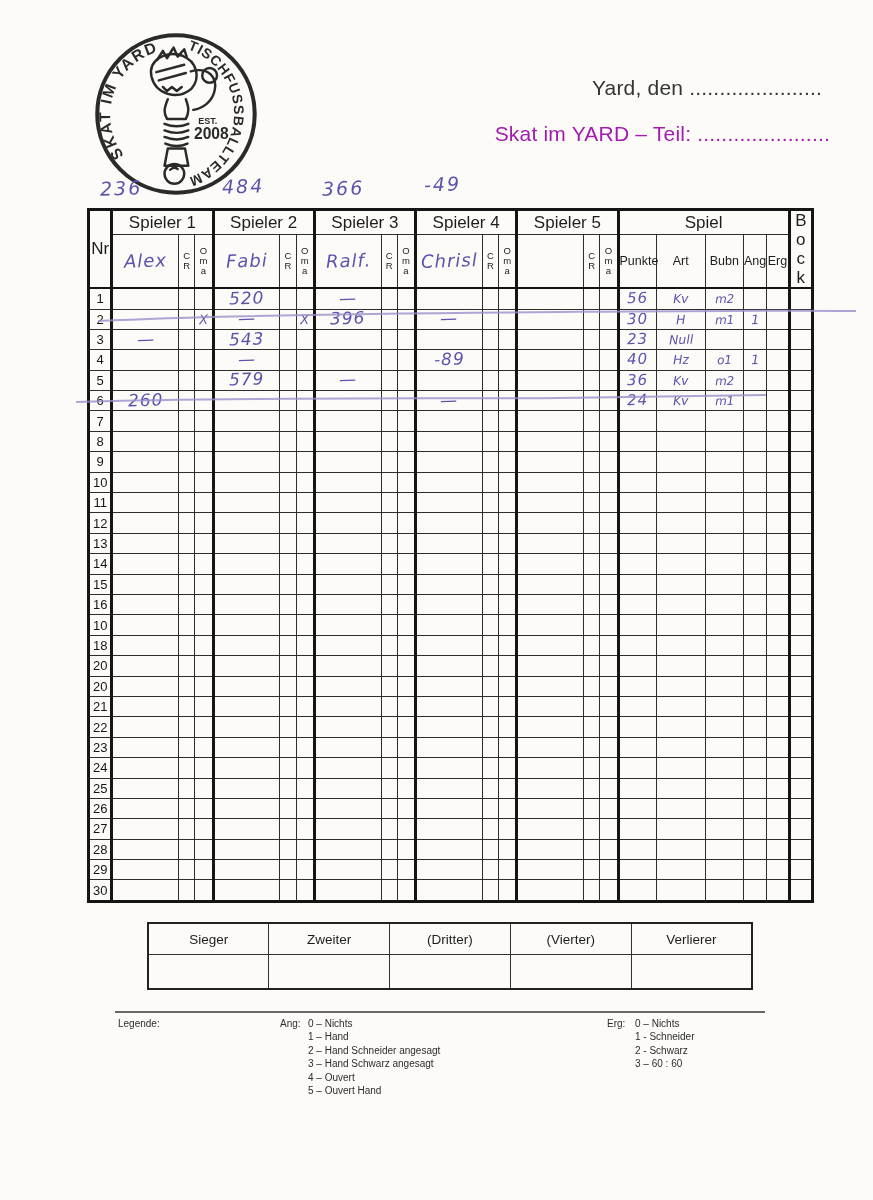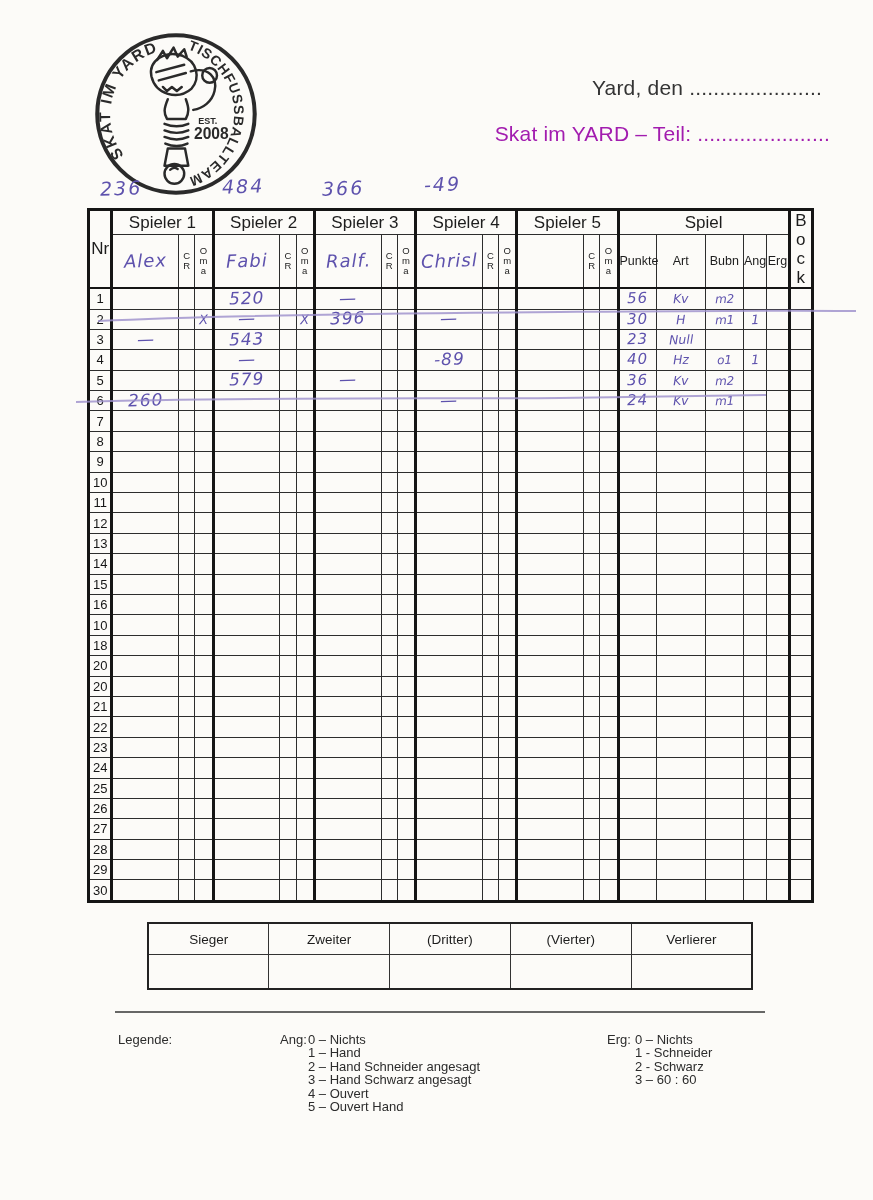--- a/index.html
+++ b/index.html
@@ -44,21 +44,21 @@
   .pen-overlay{position:absolute;left:0;top:0;width:873px;height:1200px;pointer-events:none;}
   
   .result-wrap{position:absolute;left:147px;top:922px;}
   table.result{border-collapse:collapse;table-layout:fixed;width:606px;border:2.5px solid #222;}
   table.result th,table.result td{border:1.5px solid #333;font-weight:normal;
     font-size:13.5px;color:#1d1d1d;text-align:center;}
   table.result th{height:28px;}
   table.result td{height:31px;}
   
   .legend-rule{position:absolute;left:115px;top:1011px;width:650px;height:2px;background:#4c4c4c;opacity:.85;}
-  .legend{position:absolute;font-size:13px;color:#2c2c2c;line-height:13.4px;margin-top:16px;}
+  .legend{position:absolute;font-size:10px;color:#2c2c2c;line-height:13.4px;}
   .lg-label{left:118px;top:1017px;}
   .lg-ang-label{left:280px;top:1017px;text-align:right;}
   .lg-ang-items{left:308px;top:1017px;}
   .lg-erg-label{left:607px;top:1017px;text-align:right;}
   .lg-erg-items{left:635px;top:1017px;}
 </style>
 </head>
 <body>
 
 <div class="sheet">

